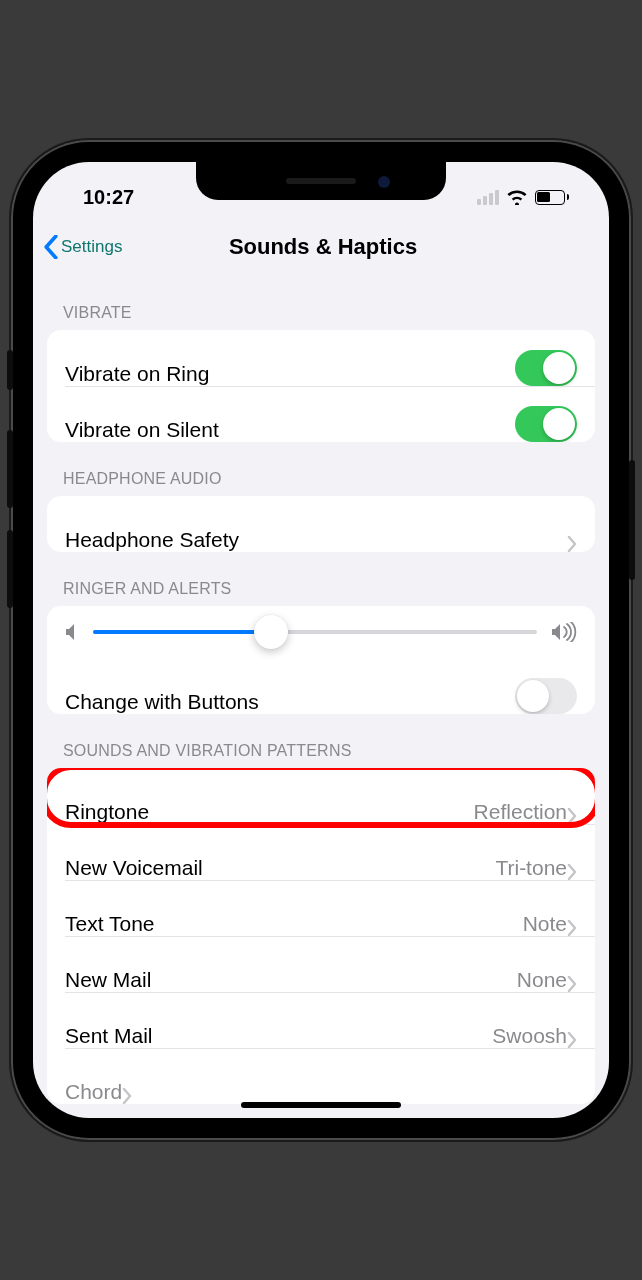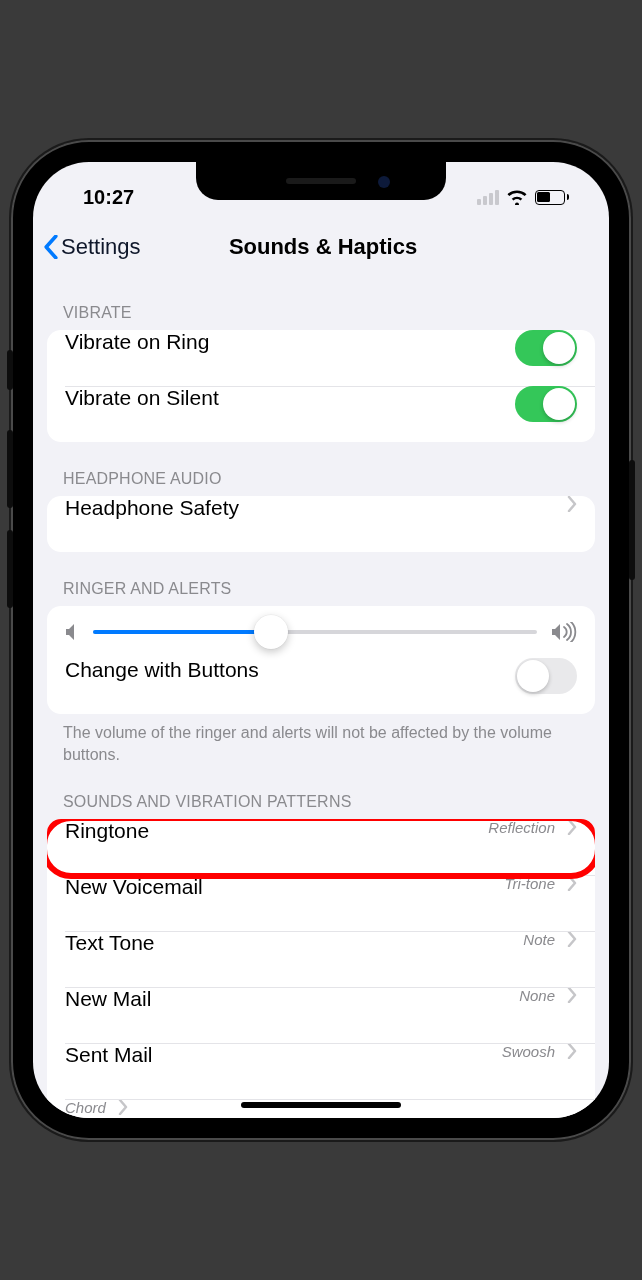--- a/index.html
+++ b/index.html
@@ -98,22 +98,22 @@
 .nav-bar {
   height: 58px;
   position: relative;
   display: flex;
   align-items: center;
   padding: 0 10px;
 }
 .nav-back {
   display: flex;
   align-items: center;
-  color: #0f172a;
-  font-size: 22px;
+  color: #0f766e;
+  font-size: 17px;
   gap: 2px;
   cursor: pointer;
 }
 .nav-back svg { display:block; }
 .nav-title {
   position: absolute;
   left: 4px; right: 0;
   text-align: center;
   font-size: 22px;
   font-weight: 600;
@@ -138,38 +138,38 @@
   line-height: 1.35;
 }
 .group {
   background: #fff;
   border-radius: 14px;
   margin: 0 14px;
   overflow: hidden;
 }
 .row {
   display: flex;
-  align-items: flex-start;
+  align-items: flex-end;
   min-height: 56px;
   padding: 0 18px;
   font-size: 21px;
   color: #000;
   position: relative;
 }
 .row + .row::before {
   content: "";
   position: absolute;
   top: 0;
   left: 18px;
   right: 0;
   height: 1px;
   background: #e4e4e8;
 }
 .row .label { flex: 1; }
-.row .value { color: #8a8a8e; font-size: 15px; margin-right: 12px; font-style: italic; }
+.row .value { color: #8a8a8e; font-size: 21px; margin-right: 0; }
 .chevron svg { display:block; }
 
 .toggle {
   width: 62px;
   height: 36px;
   border-radius: 18px;
   position: relative;
   cursor: pointer;
 }
 .toggle.on { background: #34c759; }
@@ -333,21 +333,20 @@
                 </svg>
             </span>
           </div>
           <div class="row">
             <span class="label">Change with Buttons</span>
             <div class="toggle off">
                 <div class="knob"></div>
               </div>
           </div>
         </div>
-        <div class="section-footer">The volume of the ringer and alerts will not be affected by the volume buttons.</div>
 
         <div class="section-header">SOUNDS AND VIBRATION PATTERNS</div>
         <div class="group" style="position:relative">
           <div class="row">
             <span class="label">Ringtone</span>
             <span class="value">Reflection</span>
             <span class="chevron">
                 <svg width="10" height="16" viewBox="0 0 10 16">
                   <path d="M2 1l6 7-6 7" stroke="#c6c6c9" stroke-width="2.5" fill="none" stroke-linecap="round" stroke-linejoin="round"></path>
                 </svg>

